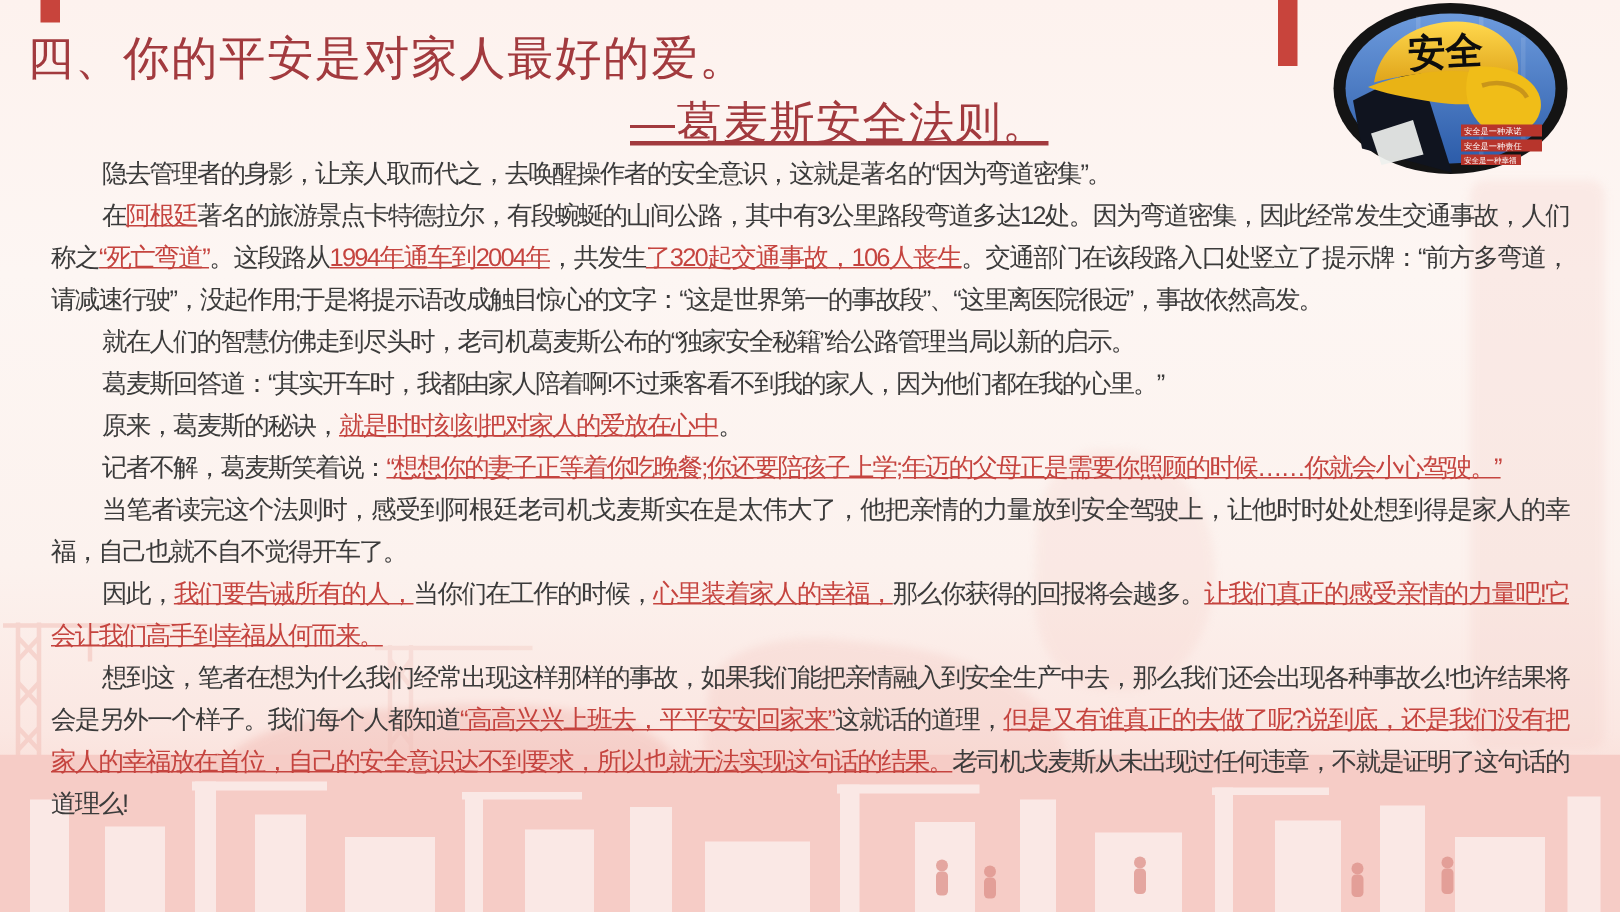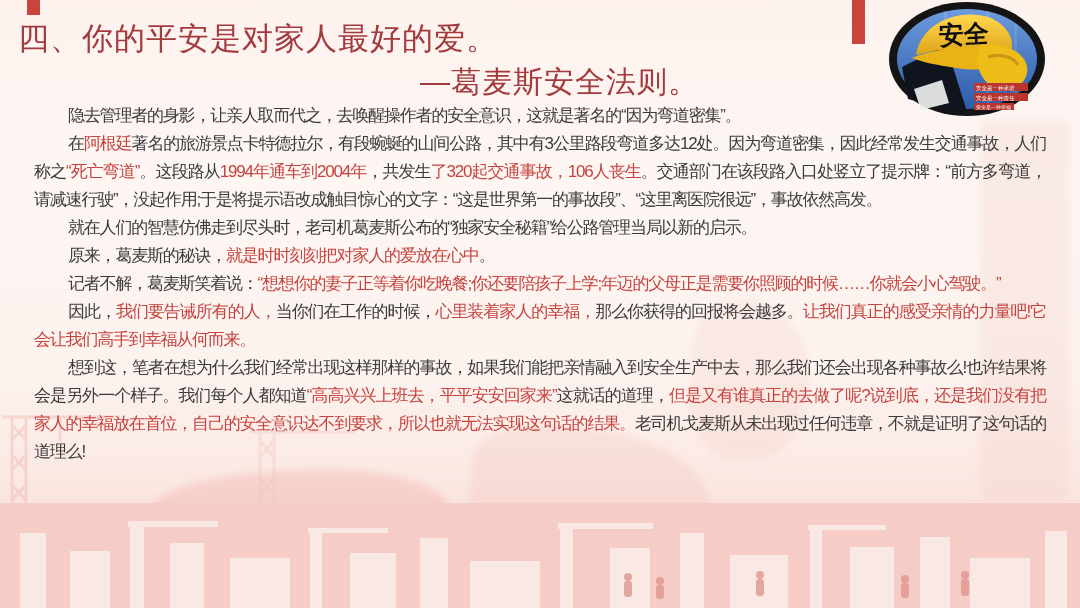--- a/index.html
+++ b/index.html
@@ -21,33 +21,33 @@
   .bar{position:absolute;background:#c8443c;}
   .bar-left{left:27px;top:0;width:13px;height:15px;}
   .bar-right{left:852px;top:0;width:13px;height:44px;}
   
   .title1{
     position:absolute;left:18px;top:18px;margin:0;
     font-size:31px;font-weight:500;letter-spacing:1px;color:#a23a3e;
   }
   .title2{
     position:absolute;left:420px;top:62px;
-    font-size:30px;font-weight:500;letter-spacing:1px;color:#a23a3e;
+    font-size:30px;font-weight:500;letter-spacing:1px;color:#a23a3e;text-decoration:underline;
   }
   
   .logo{position:absolute;left:888px;top:1px;}
   
   .body{
     position:absolute;left:34px;right:34px;top:102px;
     font-size:17px;line-height:28px;letter-spacing:-1.2px;
     text-align:justify;text-justify:inter-ideograph;
   }
   .para{margin:0;text-indent:2em;}
   .blk{color:#3b3b3b;}
-  .red{color:#c5443f;}
+  .red{color:#c5443f;text-decoration:underline;}
 </style>
 </head>
 <body>
 
 <div class="slide">
 
   <div class="blob b1"></div>
   <div class="blob b2"></div>
   <div class="blob b3"></div>
   <div class="blob b4"></div>
@@ -154,19 +154,21 @@
       <text x="88" y="98.5" font-size="5.5" fill="#ffffff">安全是一种责任</text>
       <rect x="86" y="102" width="40" height="7" fill="#b7352c"></rect>
       <text x="88" y="107.5" font-size="5" fill="#ffffff">安全是一种幸福</text>
     </g>
   </svg>
 
   <div class="body">
       <p class="para"><span class="blk">隐去管理者的身影，让亲人取而代之，去唤醒操作者的安全意识，这就是著名的“因为弯道密集”。</span></p>
       <p class="para"><span class="blk">在</span><span class="red">阿根廷</span><span class="blk">著名的旅游景点卡特德拉尔，有段蜿蜒的山间公路，其中有3公里路段弯道多达12处。因为弯道密集，因此经常发生交通事故，人们称之</span><span class="red">“死亡弯道”</span><span class="blk">。这段路从</span><span class="red">1994年通车到2004年</span><span class="blk">，共发生</span><span class="red">了320起交通事故，106人丧生</span><span class="blk">。交通部门在该段路入口处竖立了提示牌：“前方多弯道，请减速行驶”，没起作用;于是将提示语改成触目惊心的文字：“这是世界第一的事故段”、“这里离医院很远”，事故依然高发。</span></p>
       <p class="para"><span class="blk">就在人们的智慧仿佛走到尽头时，老司机葛麦斯公布的“独家安全秘籍”给公路管理当局以新的启示。</span></p>
+      <p class="para"><span class="blk">葛麦斯回答道：“其实开车时，我都由家人陪着啊!不过乘客看不到我的家人，因为他们都在我的心里。”</span></p>
       <p class="para"><span class="blk">原来，葛麦斯的秘诀，</span><span class="red">就是时时刻刻把对家人的爱放在心中</span><span class="blk">。</span></p>
       <p class="para"><span class="blk">记者不解，葛麦斯笑着说：</span><span class="red">“想想你的妻子正等着你吃晚餐;你还要陪孩子上学;年迈的父母正是需要你照顾的时候……你就会小心驾驶。”</span></p>
+      <p class="para"><span class="blk">当笔者读完这个法则时，感受到阿根廷老司机戈麦斯实在是太伟大了，他把亲情的力量放到安全驾驶上，让他时时处处想到得是家人的幸福，自己也就不自不觉得开车了。</span></p>
       <p class="para"><span class="blk">因此，</span><span class="red">我们要告诫所有的人，</span><span class="blk">当你们在工作的时候，</span><span class="red">心里装着家人的幸福，</span><span class="blk">那么你获得的回报将会越多。</span><span class="red">让我们真正的感受亲情的力量吧!它会让我们高手到幸福从何而来。</span></p>
       <p class="para"><span class="blk">想到这，笔者在想为什么我们经常出现这样那样的事故，如果我们能把亲情融入到安全生产中去，那么我们还会出现各种事故么!也许结果将会是另外一个样子。我们每个人都知道</span><span class="red">“高高兴兴上班去，平平安安回家来”</span><span class="blk">这就话的道理，</span><span class="red">但是又有谁真正的去做了呢?说到底，还是我们没有把家人的幸福放在首位，自己的安全意识达不到要求，所以也就无法实现这句话的结果。</span><span class="blk">老司机戈麦斯从未出现过任何违章，不就是证明了这句话的道理么!</span></p>
     </div>
 
 </div>
 
 </body></html>

